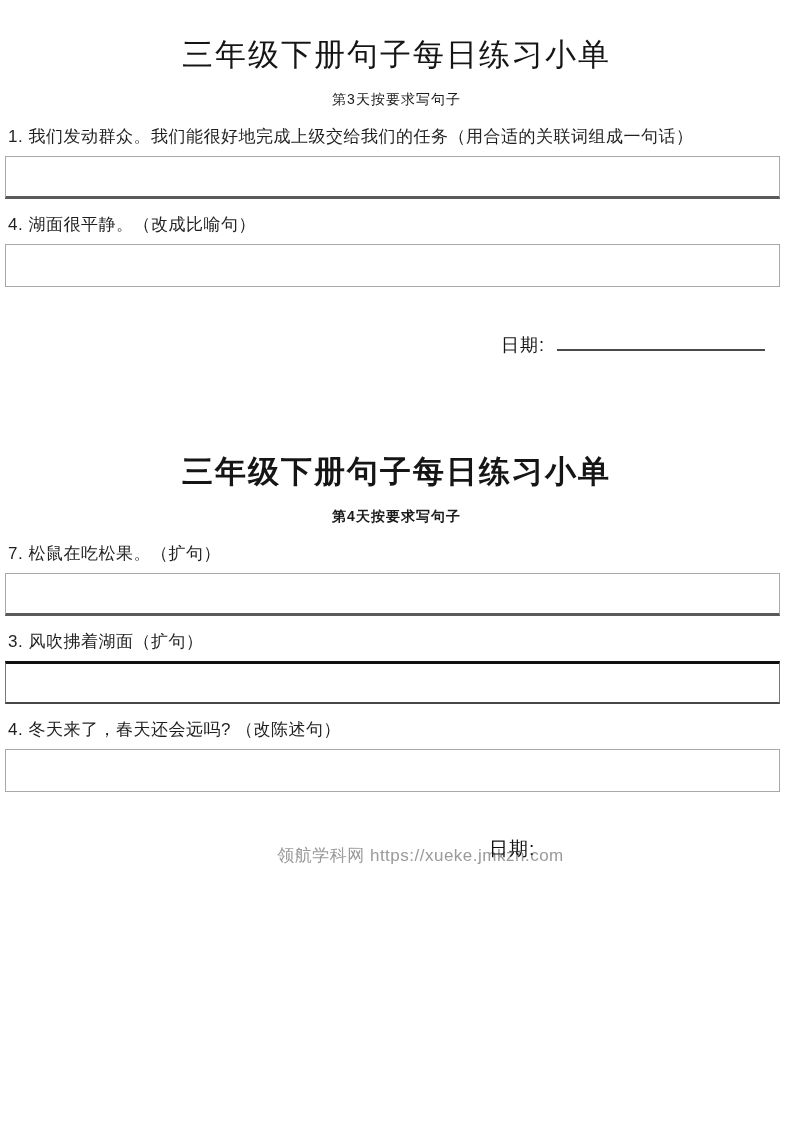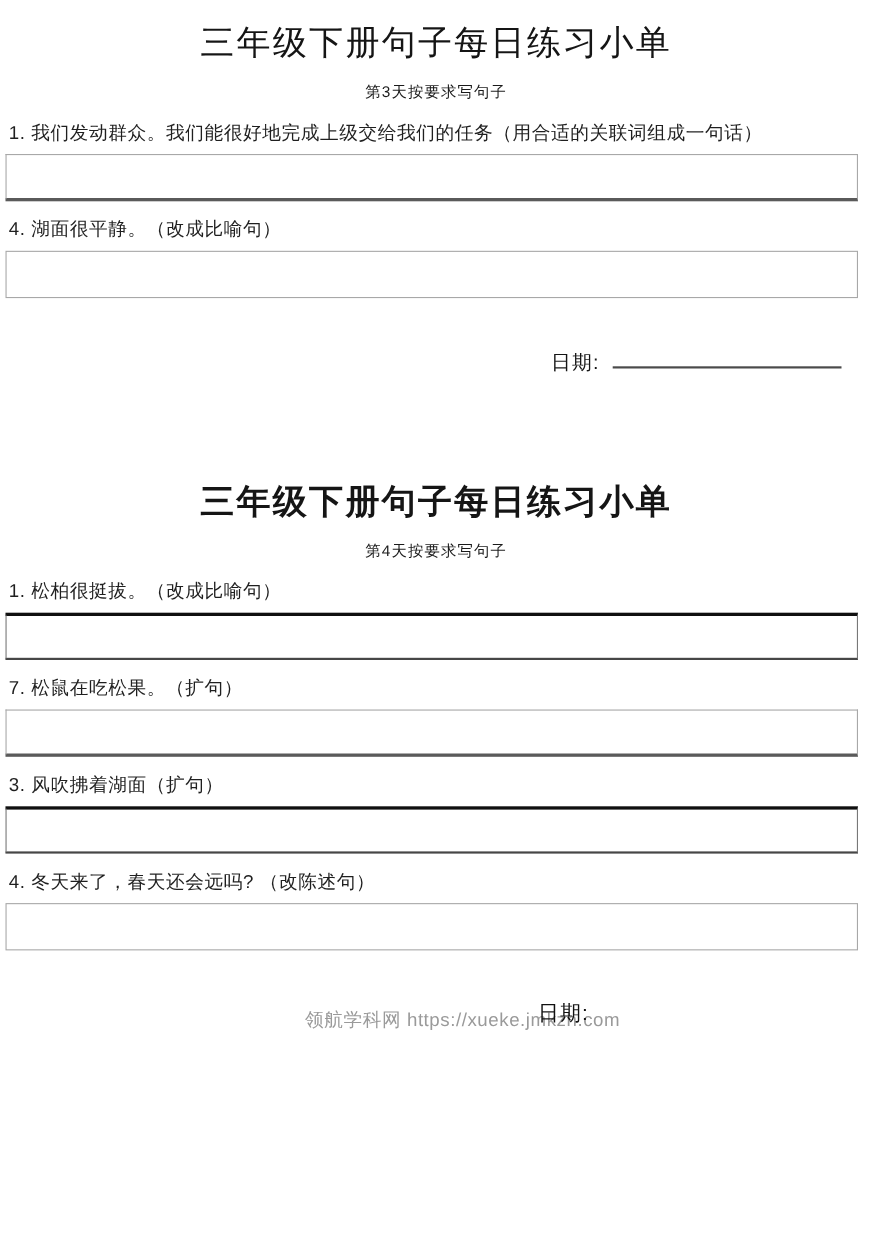--- a/index.html
+++ b/index.html
@@ -3,41 +3,41 @@
 <meta charset="utf-8">
 <style>
   * { margin: 0; padding: 0; box-sizing: border-box; }
   html, body { background: #ffffff; }
   body {
     width: 793px; height: 1122px;
     overflow: hidden;
     font-family: "Liberation Sans", "DejaVu Sans", sans-serif;
     color: #1c1c1c;
   }
-  .page { width: 793px; height: 897px; padding-top: 20px; position: relative; }
+  .page { width: 793px; height: 897px; padding-top: 36px; position: relative; }
 
   .section-title {
     text-align: center;
     font-size: 31px;
     line-height: 38px;
     font-weight: normal;
     letter-spacing: 2px;
     color: #151515;
   }
   .section.bold .section-title { font-weight: bold; }
   .section-subtitle {
     text-align: center;
     font-size: 14px;
     line-height: 24px;
     margin-top: 13px;
     font-weight: normal;
     letter-spacing: 1px;
     color: #1a1a1a;
   }
-  .section.bold .section-subtitle { font-weight: normal; text-align: center; }
+  .section.bold .section-subtitle { font-weight: bold; text-align: center; }
 
   .q-label {
     margin-top: 14px;
     padding-left: 8px;
     font-size: 17px;
     line-height: 24px;
     letter-spacing: 0.5px;
     color: #1f1f1f;
     white-space: nowrap;
   }
@@ -124,24 +124,20 @@
 
     <div class="date-row">
       <span class="date-label">日期:</span><span class="date-line"></span>
     </div>
   </div>
 
   <div class="section section-day4 bold">
     <div class="section-title">三年级下册句子每日练习小单</div>
     <div class="section-subtitle">第4天按要求写句子</div>
 
-    <div class="question">
-      <div class="q-label">1. 松柏很挺拔。（改成比喻句）</div>
-      <div class="answer-box box-black-top"></div>
-    </div>
 
     <div class="question">
       <div class="q-label">7. 松鼠在吃松果。（扩句）</div>
       <div class="answer-box box-gray-hb"></div>
     </div>
 
     <div class="question">
       <div class="q-label">3. 风吹拂着湖面（扩句）</div>
       <div class="answer-box box-black-top"></div>
     </div>

